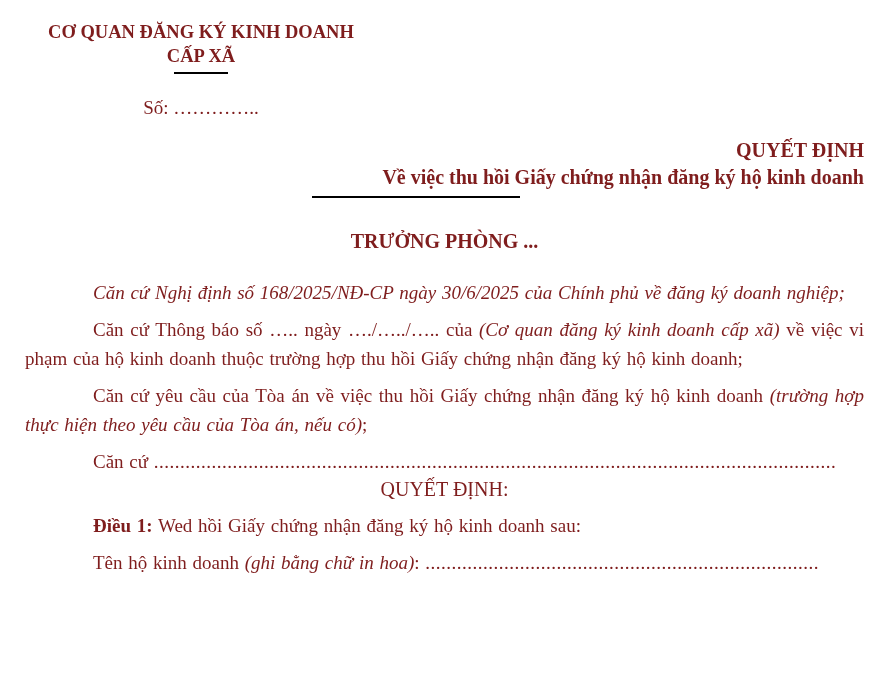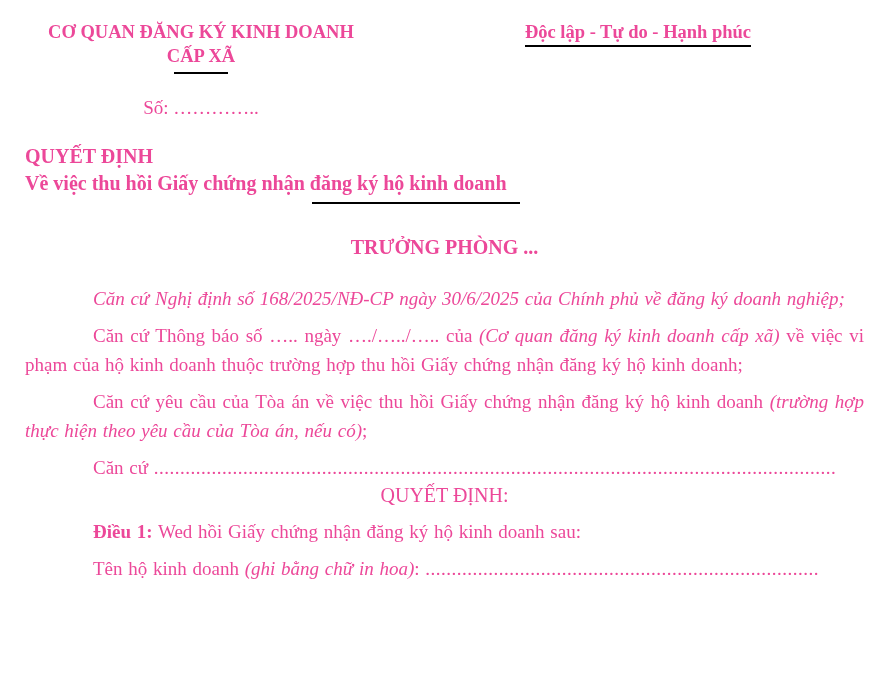--- a/index.html
+++ b/index.html
@@ -1,36 +1,36 @@
 <!DOCTYPE html>
 <html><head>
 <meta charset="utf-8">
 <style>
   html,body{margin:0;padding:0;background:#fff;}
   .page{
     position:relative;
     width:896px;height:683px;
     box-sizing:border-box;
-    background:#ffffff;color:#ec4899;
+    background:#ffffff;color:#7f1d1d;
     font-family:"Liberation Serif","DejaVu Serif",serif;
     padding:20px 32px 0 25px;
     overflow:hidden;
   }
   
   .header{display:flex;justify-content:space-between;align-items:flex-start;}
   .h-left{width:352px;text-align:center;font-weight:bold;font-size:18.5px;line-height:24px;}
   .h-right{width:452px;text-align:center;font-size:18.5px;line-height:24px;}
   .h-right .l1{font-weight:bold;}
   .motto{display:inline-block;font-weight:bold;border-bottom:2px solid #000;padding-bottom:1px;}
   .rule-capxa{width:54px;border-top:2px solid #000;margin:4px auto 0;height:0;}
   .meta-row{display:flex;justify-content:space-between;margin-top:22px;align-items:center;}
   .so{width:352px;text-align:center;font-size:19px;line-height:24px;}
   .date{width:452px;text-align:center;font-style:italic;font-size:19px;line-height:24px;}
   
-  .title-block{margin-top:23px;text-align:left;font-weight:bold;font-size:20px;line-height:27px;}
+  .title-block{margin-top:17px;text-align:right;font-weight:bold;font-size:20px;line-height:27px;}
   .title-rule{width:208px;border-top:2px solid #000;margin:5px 0 0 287px;height:0;}
   .authority{margin-top:30px;text-align:center;font-weight:bold;font-size:20px;line-height:26px;}
   
   p.body-p{
     font-size:19px;line-height:29px;
     text-align:justify;text-indent:68px;
     margin:8px 0 0 0;
     word-spacing:1px;
   }
   p.first{margin-top:24px;font-style:italic;}
@@ -46,23 +46,20 @@
 
 <div class="page">
 
   <div class="header">
     <div class="h-left">
       <div>CƠ QUAN ĐĂNG KÝ KINH DOANH</div>
       <div>CẤP XÃ</div>
       <div class="rule-capxa"></div>
     </div>
     <div class="h-right">
-      <div>
-        <span class="motto">Độc lập - Tự do - Hạnh phúc</span>
-      </div>
     </div>
   </div>
 
   <div class="meta-row">
     <div class="so">Số: …………..</div>
   </div>
 
   <div class="title-block">
     <div>QUYẾT ĐỊNH</div>
     <div>Về việc thu hồi Giấy chứng nhận đăng ký hộ kinh doanh</div>

